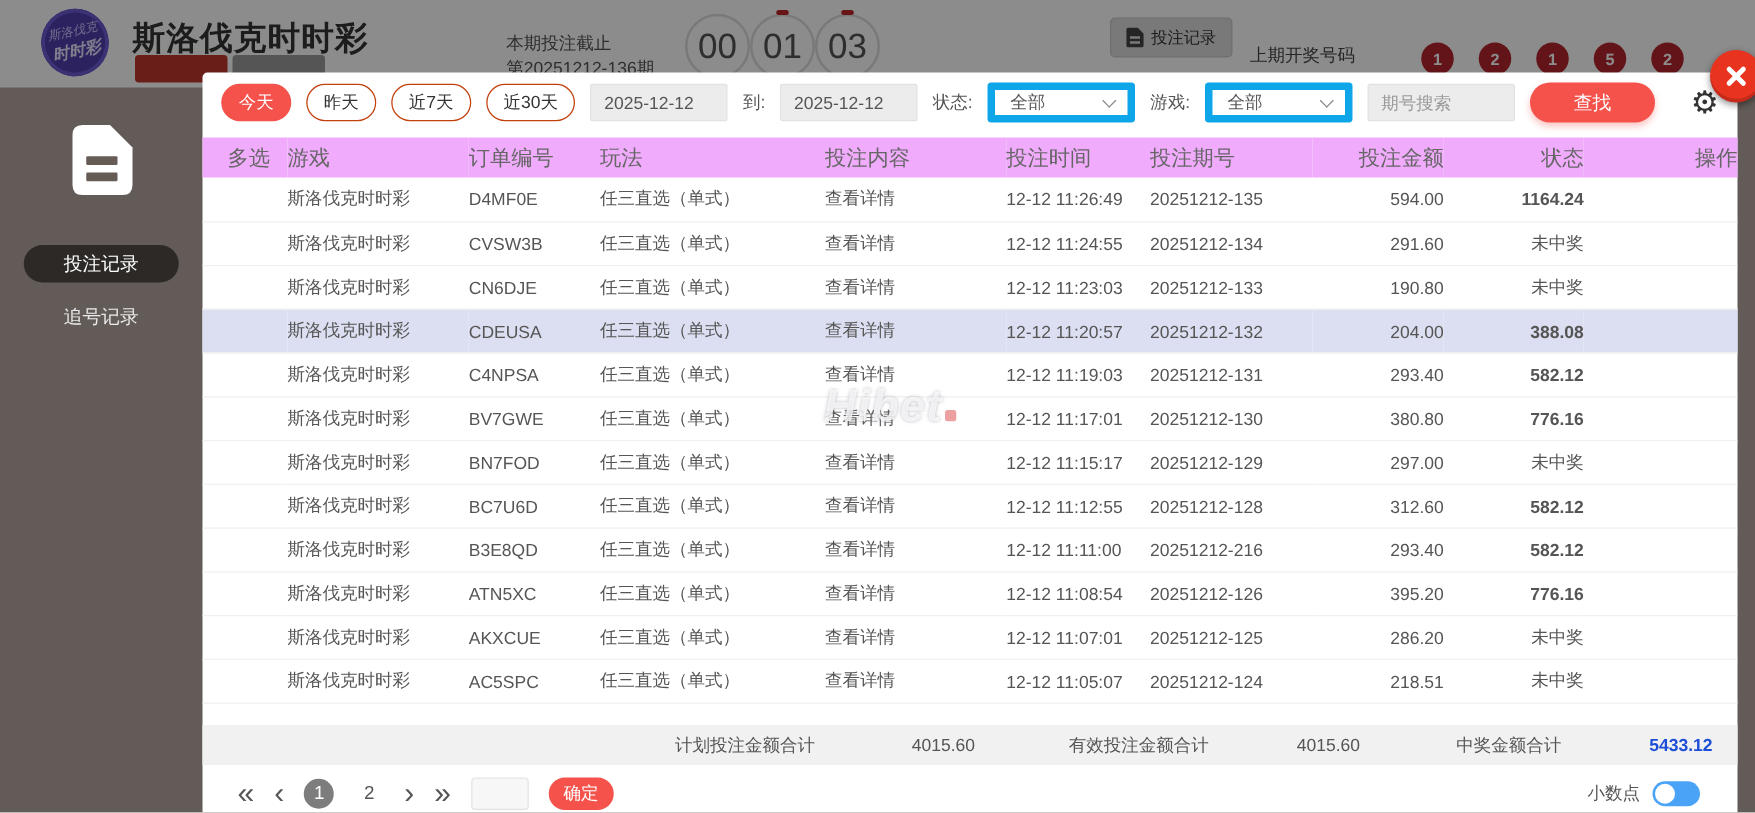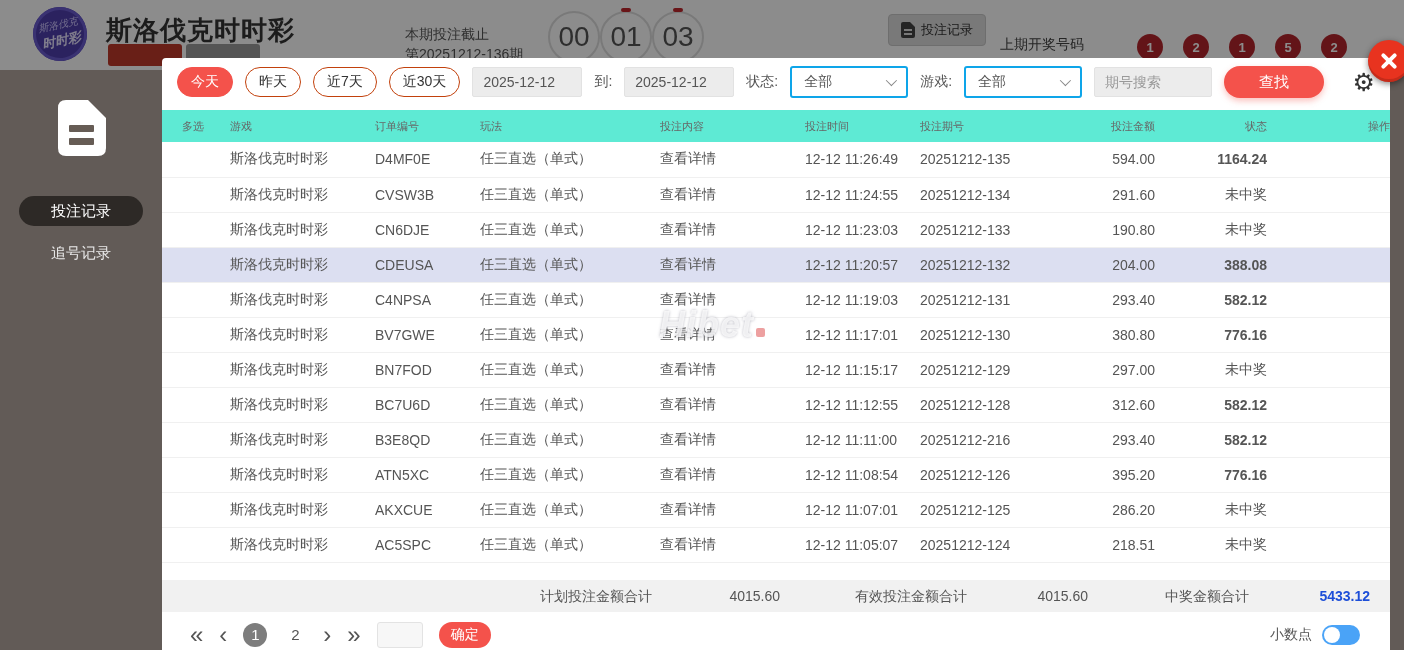--- a/index.html
+++ b/index.html
@@ -45,41 +45,41 @@
     border-top-left-radius:4px; }
 
   
   .filterbar { height:48px; display:flex; align-items:center; gap:12px; padding:0 15px; }
   .pill { height:30px; padding:0 13px; border-radius:15px; display:flex; align-items:center; font-size:14px; cursor:pointer; }
   .pill.quick { background:#fff; border:1px solid #c2410c; color:#333; }
   .pill.quick.active { background:#f4524b; border:1px solid #f4524b; color:#fff; }
   .date-input { width:110px; height:30px; background:#ececec; border:1px solid #e2e2e2; border-radius:2px;
     font-size:14px; color:#555; padding:0 10px; font-family:inherit; }
   .flabel { font-size:14px; color:#555; white-space:nowrap; }
-  .selectbox { width:118px; height:32px; border:2px solid #0ea5e9; border-radius:3px; background:#fff; display:flex;
+  .selectbox { width:118px; height:32px; border:6px solid #0ea5e9; border-radius:3px; background:#fff; display:flex;
     align-items:center; justify-content:space-between; padding:0 12px; font-size:14px; color:#555; cursor:pointer; }
   .chev { width:8px; height:8px; border-right:1.6px solid #888; border-bottom:1.6px solid #888;
     transform:rotate(45deg) translateY(-2px); }
   .search-input { width:118px; height:30px; background:#ececec; border:1px solid #e2e2e2; border-radius:2px;
     font-size:14px; color:#555; padding:0 10px; font-family:inherit; }
   .search-input::placeholder { color:#999; }
   .find-btn { width:100px; height:32px; border:none; border-radius:16px; background:#f4524b; color:#fff; font-size:15px;
     cursor:pointer; box-shadow:0 3px 6px rgba(244,82,75,0.35); font-family:inherit; }
   .gear { margin-left:auto; font-size:25px; color:#333; cursor:pointer; line-height:1; }
 
   
   .close-btn { position:absolute; left:1368px; top:40px; width:42px; height:42px; border-radius:50%; background:#e8331f;
     z-index:20; cursor:pointer; box-shadow:0 2px 6px rgba(0,0,0,0.45), inset 0 -3px 0 rgba(0,0,0,0.15); }
   .close-btn .bar { position:absolute; left:50%; top:50%; width:20px; height:4px; border-radius:2px; background:#fff; }
   .close-btn .bar.a { transform:translate(-50%,-50%) rotate(45deg); }
   .close-btn .bar.b { transform:translate(-50%,-50%) rotate(-45deg); }
 
   
   table.records { width:100%; border-collapse:collapse; table-layout:fixed; margin-top:4px; }
-  table.records th { background:#5eead4; color:#666; font-weight:normal; font-size:11px; height:32px; text-align:left; }
+  table.records th { background:#f0abfc; color:#666; font-weight:normal; font-size:17px; height:32px; text-align:left; }
   table.records td { height:35px; font-size:14px; color:#555; border-bottom:1px solid #f0f0f0; text-align:left; }
   tr.hl td { background:#dcdff1; }
   .c-check { width:68px; padding-left:20px; }
   .c-game { width:145px; }
   .c-order { width:105px; }
   .c-play { width:180px; }
   .c-content { width:145px; }
   .c-time { width:115px; }
   .c-period { width:130px; }
   .c-amount { width:105px; text-align:right !important; }

